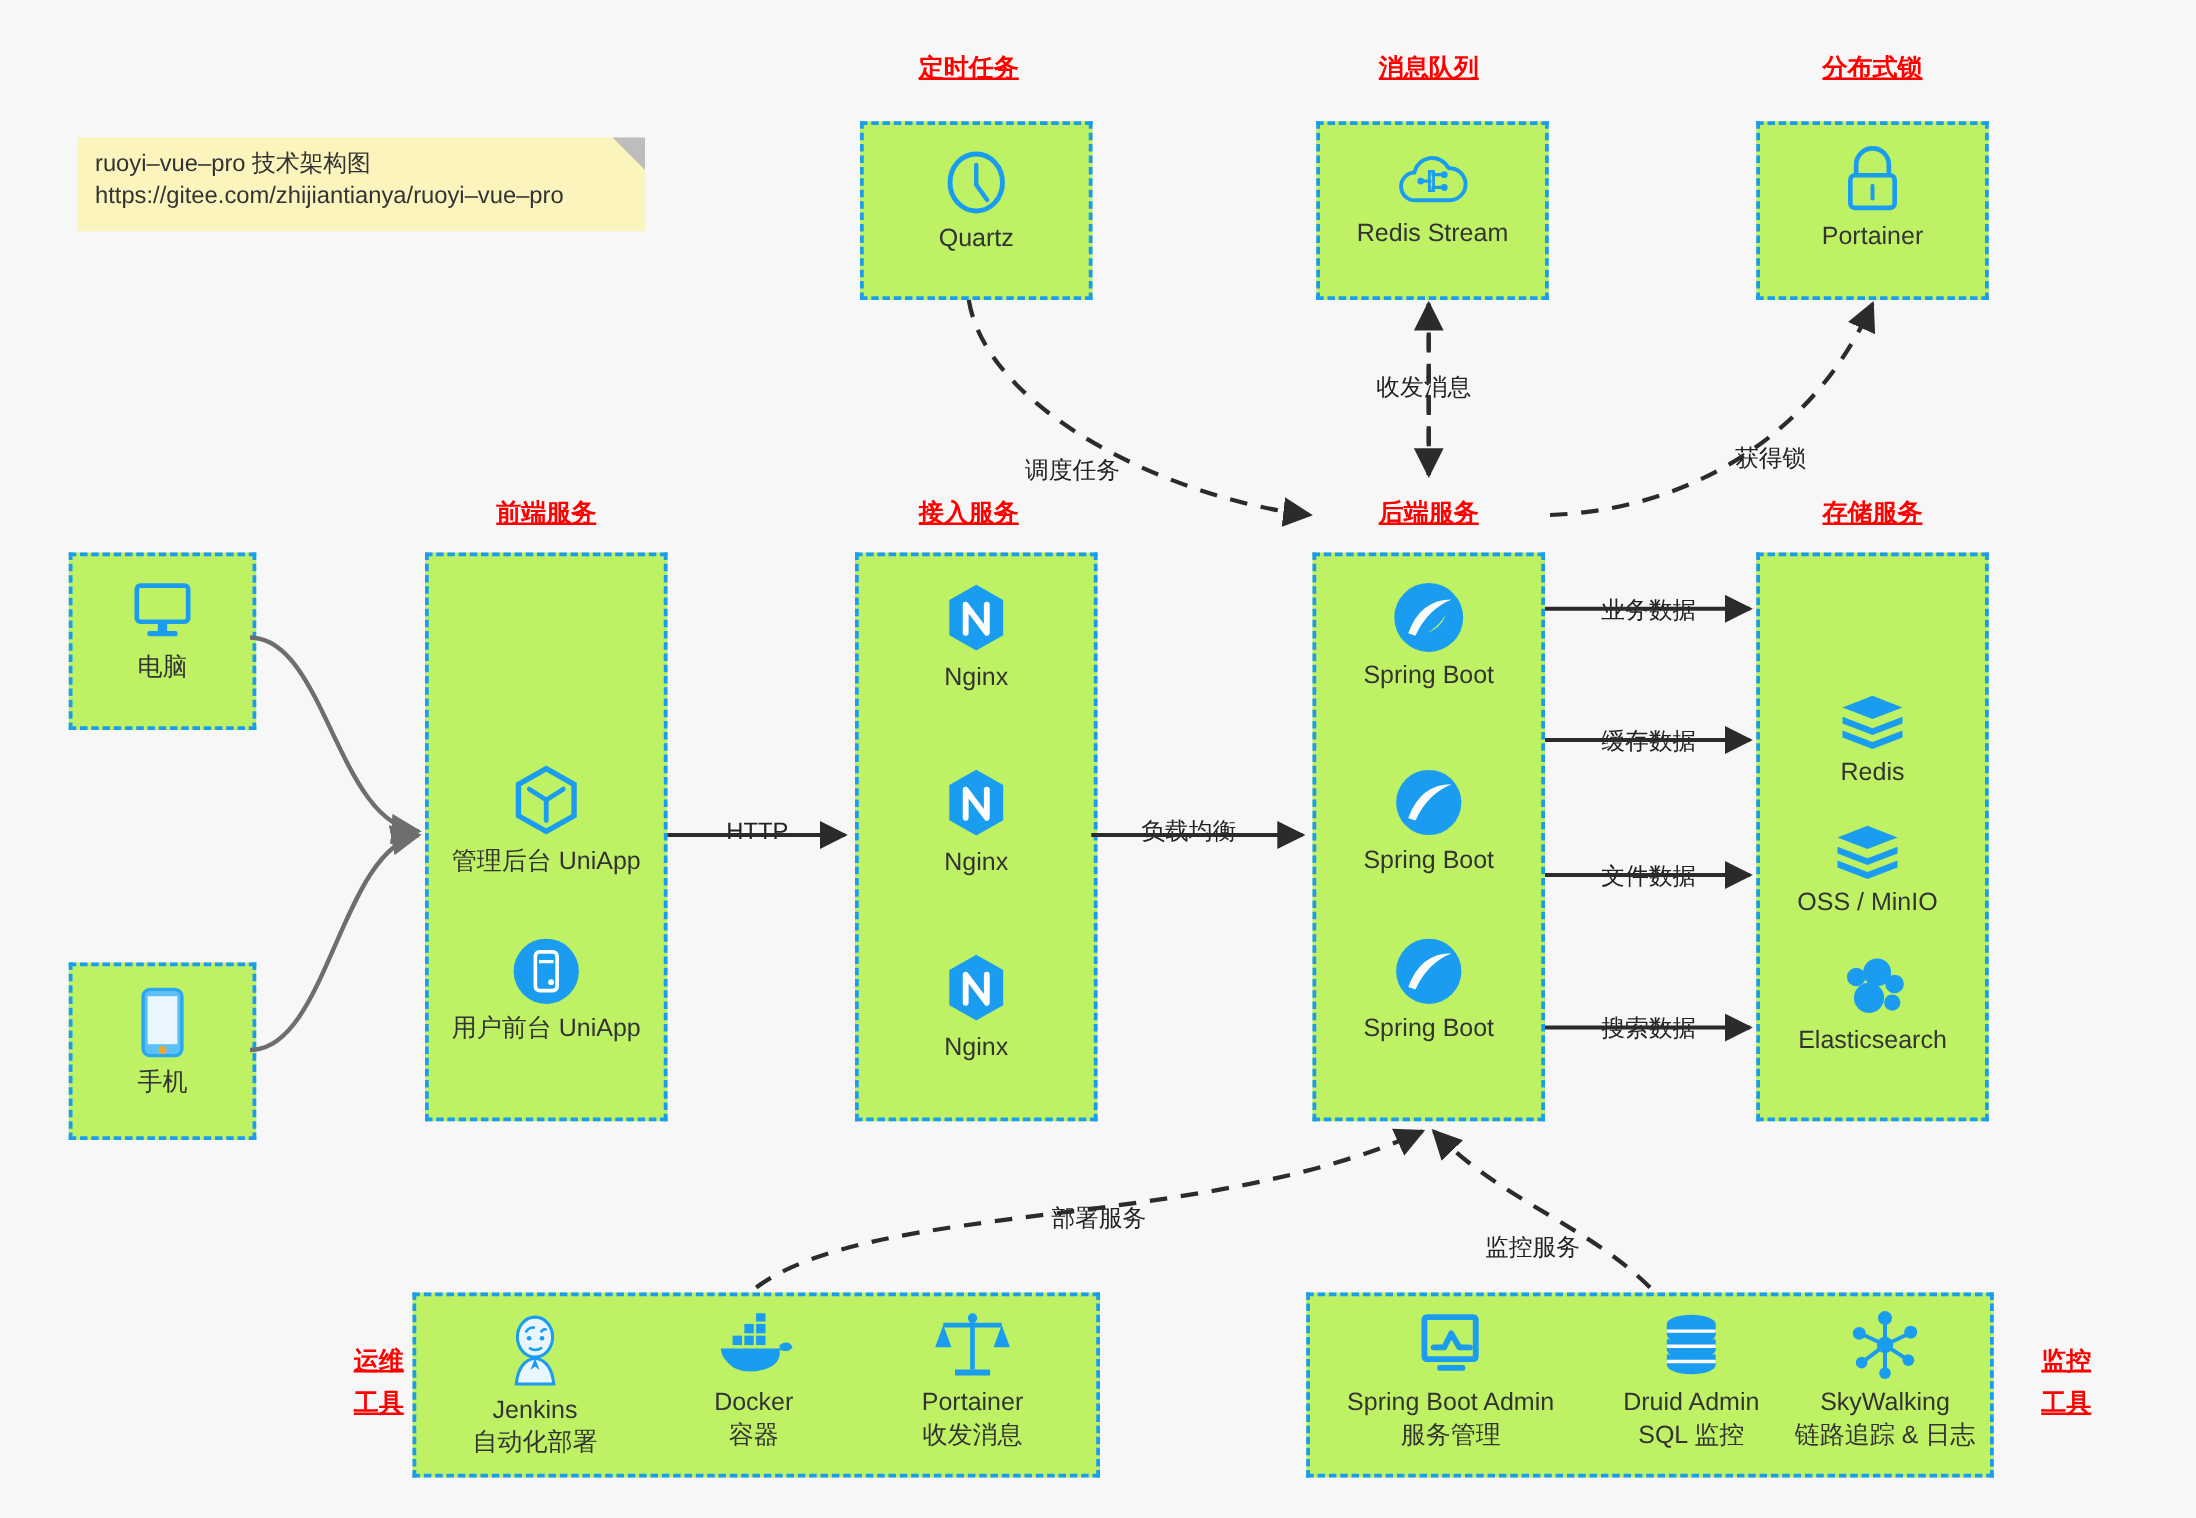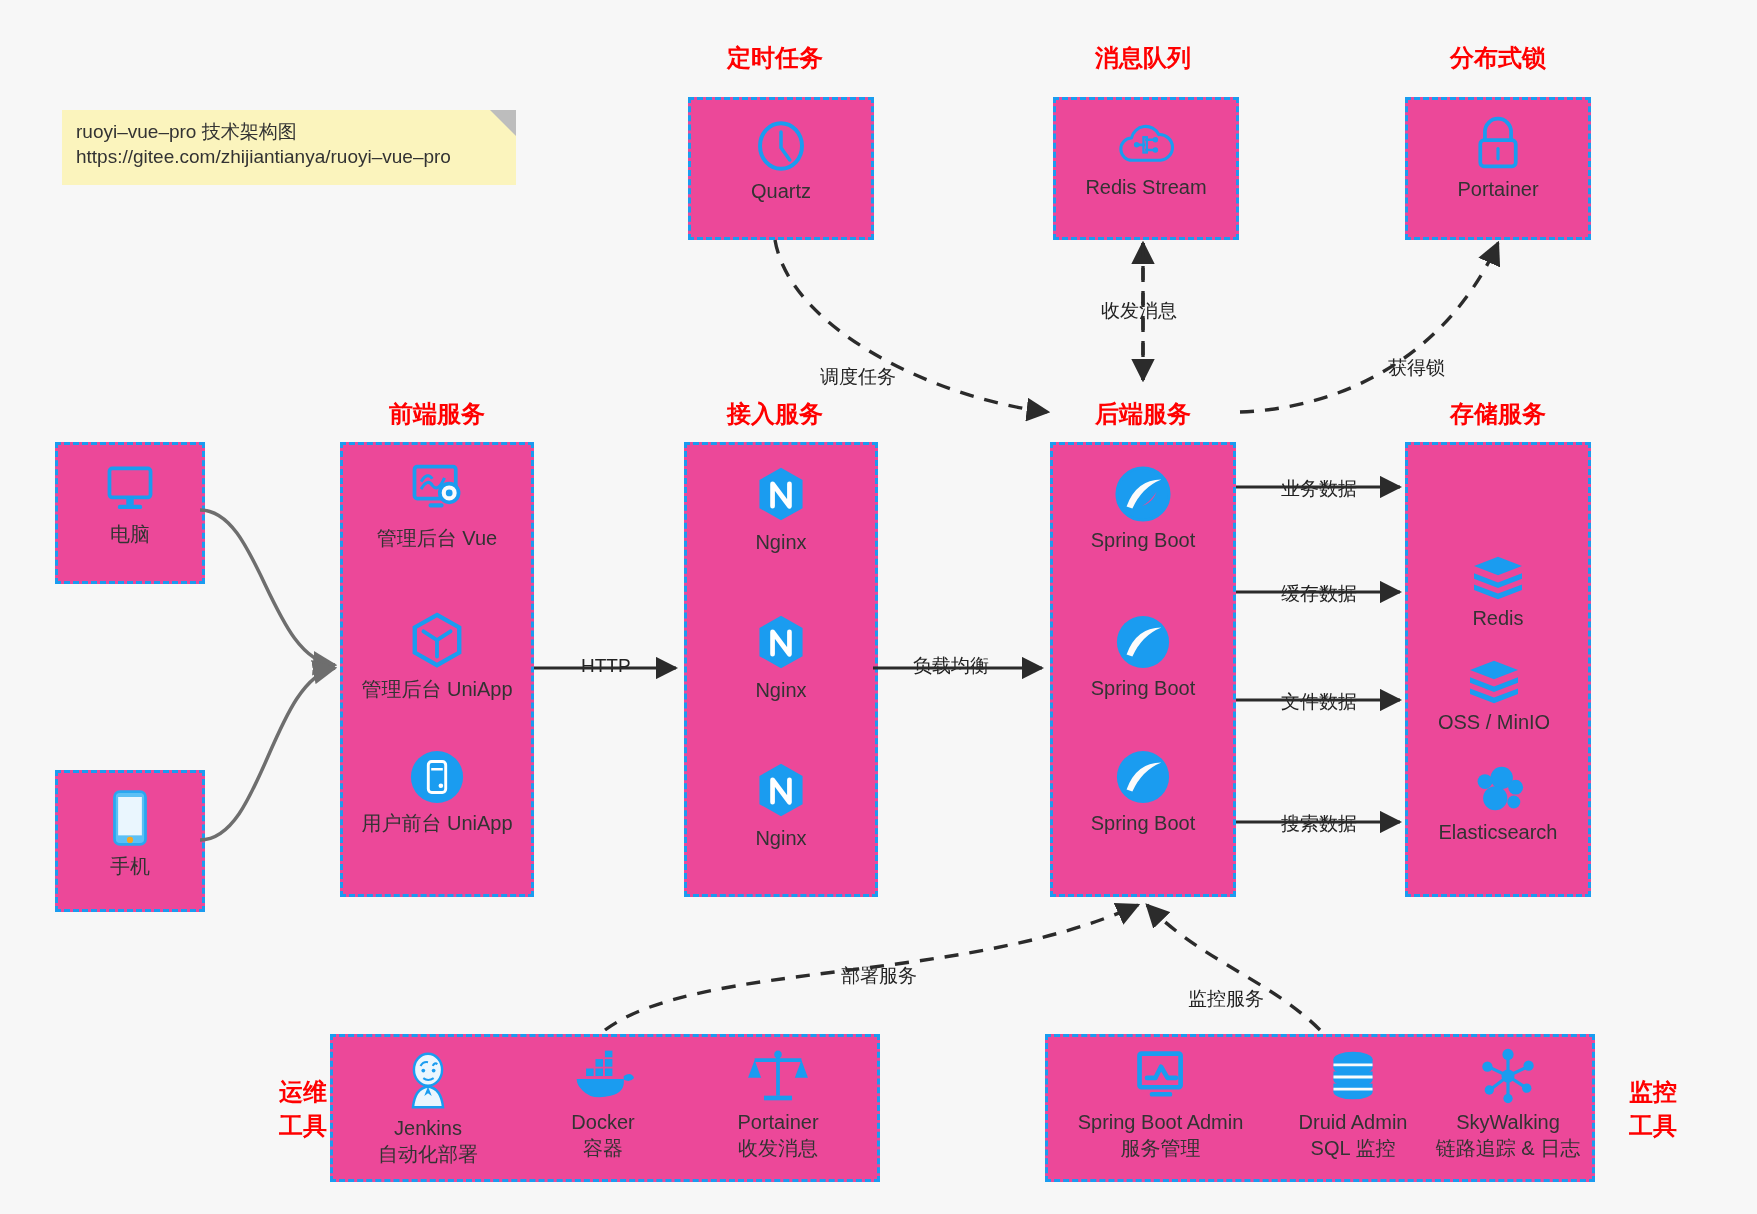--- a/index.html
+++ b/index.html
@@ -21,29 +21,29 @@
     position:absolute;right:0;top:0;width:0;height:0;
     border-left:26px solid transparent;border-top:26px solid #bdbdbd;
   }
   .note .ntext{
     position:absolute;left:14px;top:8px;right:10px;
     font-size:19px;color:#333;line-height:1.48;white-space:nowrap;
   }
 
   
   .cap{
-    position:absolute;color:#ff0000;font-weight:bold;font-size:24px;
-    text-align:center;white-space:nowrap;line-height:1.15;
+    position:absolute;color:#ff0000;font-weight:bold;font-size:20px;
+    text-align:center;white-space:nowrap;line-height:1.15;text-decoration:underline;
   }
 
   
   .box{
     position:absolute;
     border:3px dashed #1a9cf0;
-    background:#ec4899;
+    background:#bef264;
     box-sizing:border-box;
   }
 
   
   .node{position:absolute;text-align:center;}
   .node .lab{
     font-size:20px;color:#333;margin-top:4px;white-space:nowrap;line-height:1.30;
   }
   .node .lab2{font-size:20px;color:#333;white-space:nowrap;line-height:1.30;}
   .ic{display:block;margin:0 auto;}
@@ -163,31 +163,20 @@
       <svg class="ic" width="42" height="62" viewBox="0 0 46 66">
         <rect x="6" y="4" width="34" height="58" rx="6" fill="#5cc0f5" stroke="#2aa7f0" stroke-width="3"></rect>
         <rect x="10" y="10" width="26" height="42" fill="#eaf6fe"></rect>
         <circle cx="23" cy="57" r="3.4" fill="#f5a623"></circle>
       </svg>
       <div class="lab">手机</div>
     </div>
   </div>
 
   <div class="box" style="left:340px;top:442px;width:194px;height:455px;">
-    <div class="node" style="left:0;top:16px;width:188px;">
-      <svg class="ic" width="62" height="60" viewBox="0 0 66 64">
-        <rect x="9" y="6" width="44" height="34" rx="3" class="blue-s" stroke-width="4"></rect>
-        <path d="M16 30 q7 -12 12 -4 q6 8 13 -8" class="blue-s" stroke-width="3.2"></path>
-        <path d="M16 22 q7 -11 12 -3" class="blue-s" stroke-width="3.2"></path>
-        <circle cx="46" cy="34" r="10" fill="#fbfbfb" stroke="#1a9cf0" stroke-width="4"></circle>
-        <circle cx="46" cy="34" r="3.6" class="blue"></circle>
-        <rect x="24" y="45" width="16" height="4.5" rx="2" class="blue"></rect>
-      </svg>
-      <div class="lab">管理后台 Vue</div>
-    </div>
     <div class="node" style="left:0;top:165px;width:188px;">
       <svg class="ic" width="58" height="62" viewBox="0 0 60 64">
         <path d="M30 5 L53 18 L53 44 L30 57 L7 44 L7 18 Z" class="blue-s" stroke-width="4.5"></path>
         <path d="M30 31 L30 48 M30 31 L16 22 M30 31 L44 22" class="blue-s" stroke-width="4" stroke-linecap="round"></path>
       </svg>
       <div class="lab">管理后台 UniApp</div>
     </div>
     <div class="node" style="left:0;top:303px;width:188px;">
       <svg class="ic" width="58" height="58" viewBox="0 0 60 60">
         <circle cx="30" cy="30" r="27" class="blue"></circle>

